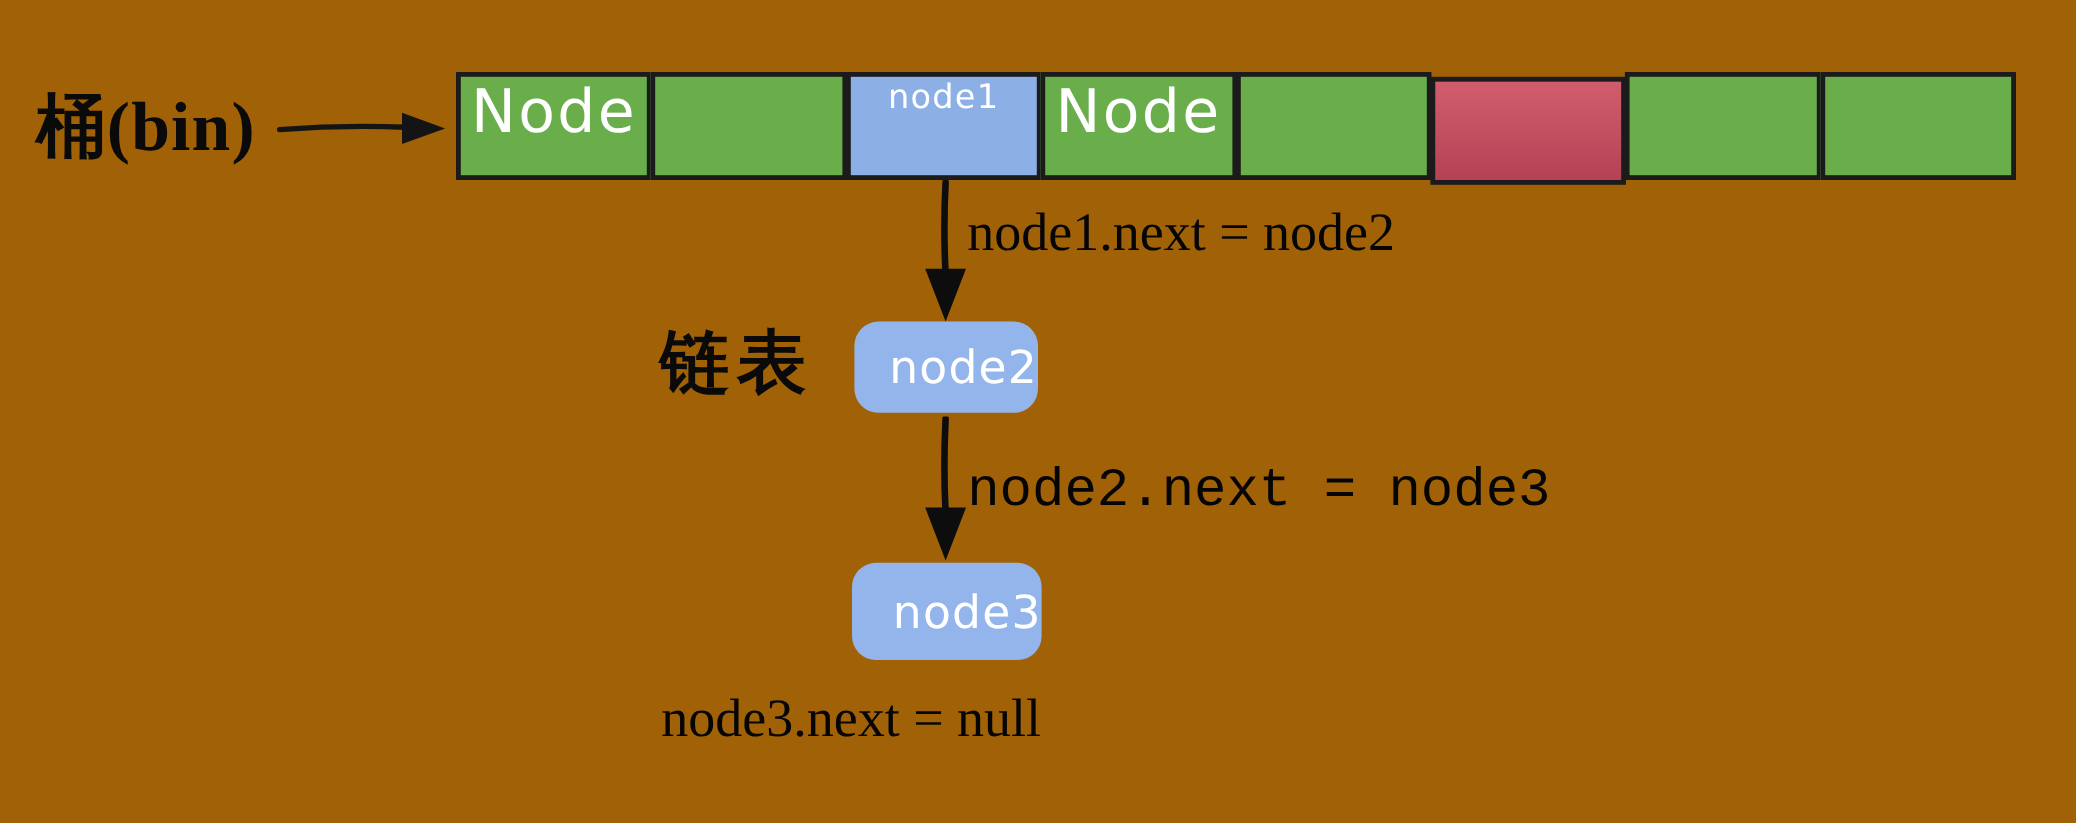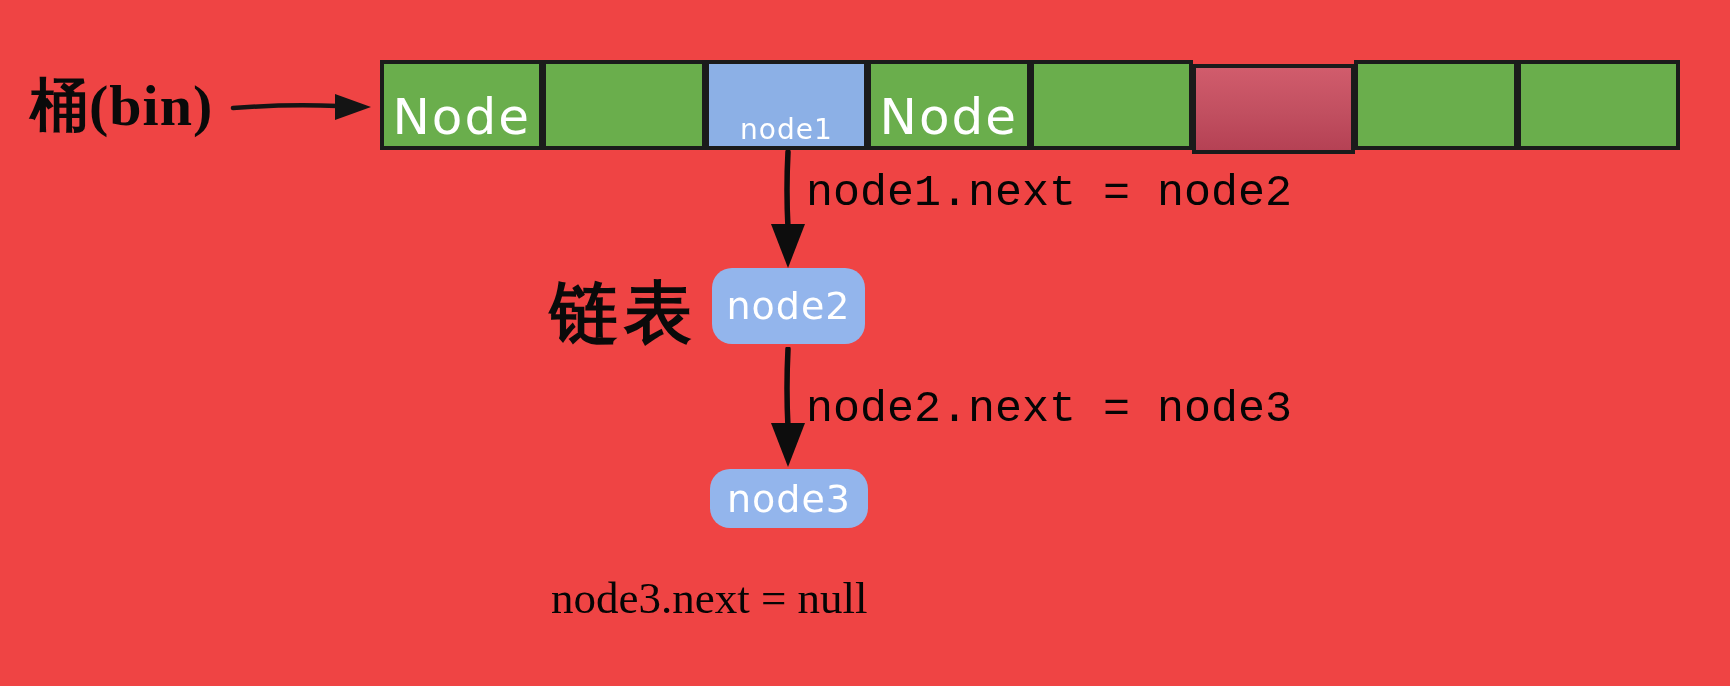--- a/index.html
+++ b/index.html
@@ -1,38 +1,38 @@
 <!DOCTYPE html>
 <html><head>
 <meta charset="utf-8">
 <style>
   html,body{margin:0;padding:0;background:#ffffff;}
   #canvas{
     position:relative;
     width:1730px;height:686px;
-    background:#ef4444;
+    background:#a16207;
     overflow:hidden;
     font-family:"Liberation Serif","DejaVu Serif",serif;
   }
   
   .bin-label{
     position:absolute;left:30px;top:74px;
     font-size:58px;line-height:1.1;font-weight:600;color:#0a0a0a;
     letter-spacing:1px;white-space:nowrap;
   }
   .bin-arrow{position:absolute;left:230px;top:90px;}
   
   .bucket-array{
     position:absolute;left:380px;top:60px;width:1300px;height:90px;
     display:flex;
   }
   .cell{
     flex:1 1 0;
     border:4px solid #1b1b1b;
-    display:flex;align-items:flex-end;justify-content:center;
+    display:flex;align-items:flex-start;justify-content:center;
     box-sizing:border-box;
     margin-left:-1px;
   }
   .cell:first-child{margin-left:0;}
   .cell.green{background:#6aae4c;}
   .cell.blue{background:#8cb0e6;}
   .cell.red{background:linear-gradient(180deg,#d15c6c 0%,#c14f60 55%,#b54154 100%);transform:translateY(4px);}
   .cell .cell-text{
     font-family:"DejaVu Sans","Liberation Sans",sans-serif;
     color:#ffffff;white-space:nowrap;
@@ -41,38 +41,38 @@
   .cell-text.small{font-size:28px;letter-spacing:1px;}
   
   .down-arrow{position:absolute;}
   .down-arrow.a1{left:766px;top:150px;}
   .down-arrow.a2{left:766px;top:347px;}
   .edge-label{
     position:absolute;
     font-size:45px;line-height:1.05;color:#050505;
     white-space:nowrap;letter-spacing:0px;
   }
-  .edge-label.e1{left:806px;top:170px;font-family:Liberation Mono, monospace;}
+  .edge-label.e1{left:806px;top:170px;}
   .edge-label.e2{left:806px;top:386px;font-family:Liberation Mono, monospace;}
   .edge-label.e3{left:551px;top:575px;}
   .ll-label{
     position:absolute;left:550px;top:276px;
-    font-size:68px;line-height:1.1;font-weight:700;color:#0a0a0a;
-    letter-spacing:6px;white-space:nowrap;
+    font-size:58px;line-height:1.1;font-weight:700;color:#0a0a0a;
+    letter-spacing:6px;white-space:nowrap;font-family:Liberation Mono, monospace;
   }
   .list-node{
     position:absolute;
     background:#93b5ec;
     border-radius:20px;
-    display:flex;align-items:center;justify-content:center;
+    display:flex;align-items:center;justify-content:flex-end;
     font-family:"DejaVu Sans","Liberation Sans",sans-serif;
     color:#ffffff;font-size:38px;letter-spacing:1px;
   }
   .list-node.n2{left:712px;top:268px;width:153px;height:76px;}
-  .list-node.n3{left:710px;top:469px;width:158px;height:59px;}
+  .list-node.n3{left:710px;top:469px;width:158px;height:81px;}
 </style>
 </head>
 <body>
 
 <div id="canvas">
 
   <div class="bin-label">桶(bin)</div>
 
   <svg class="bin-arrow" width="144" height="34" viewBox="0 0 144 34">
     <path d="M3,18 Q55,14 108,16" stroke="#141414" stroke-width="4.5" fill="none" stroke-linecap="round"></path>

